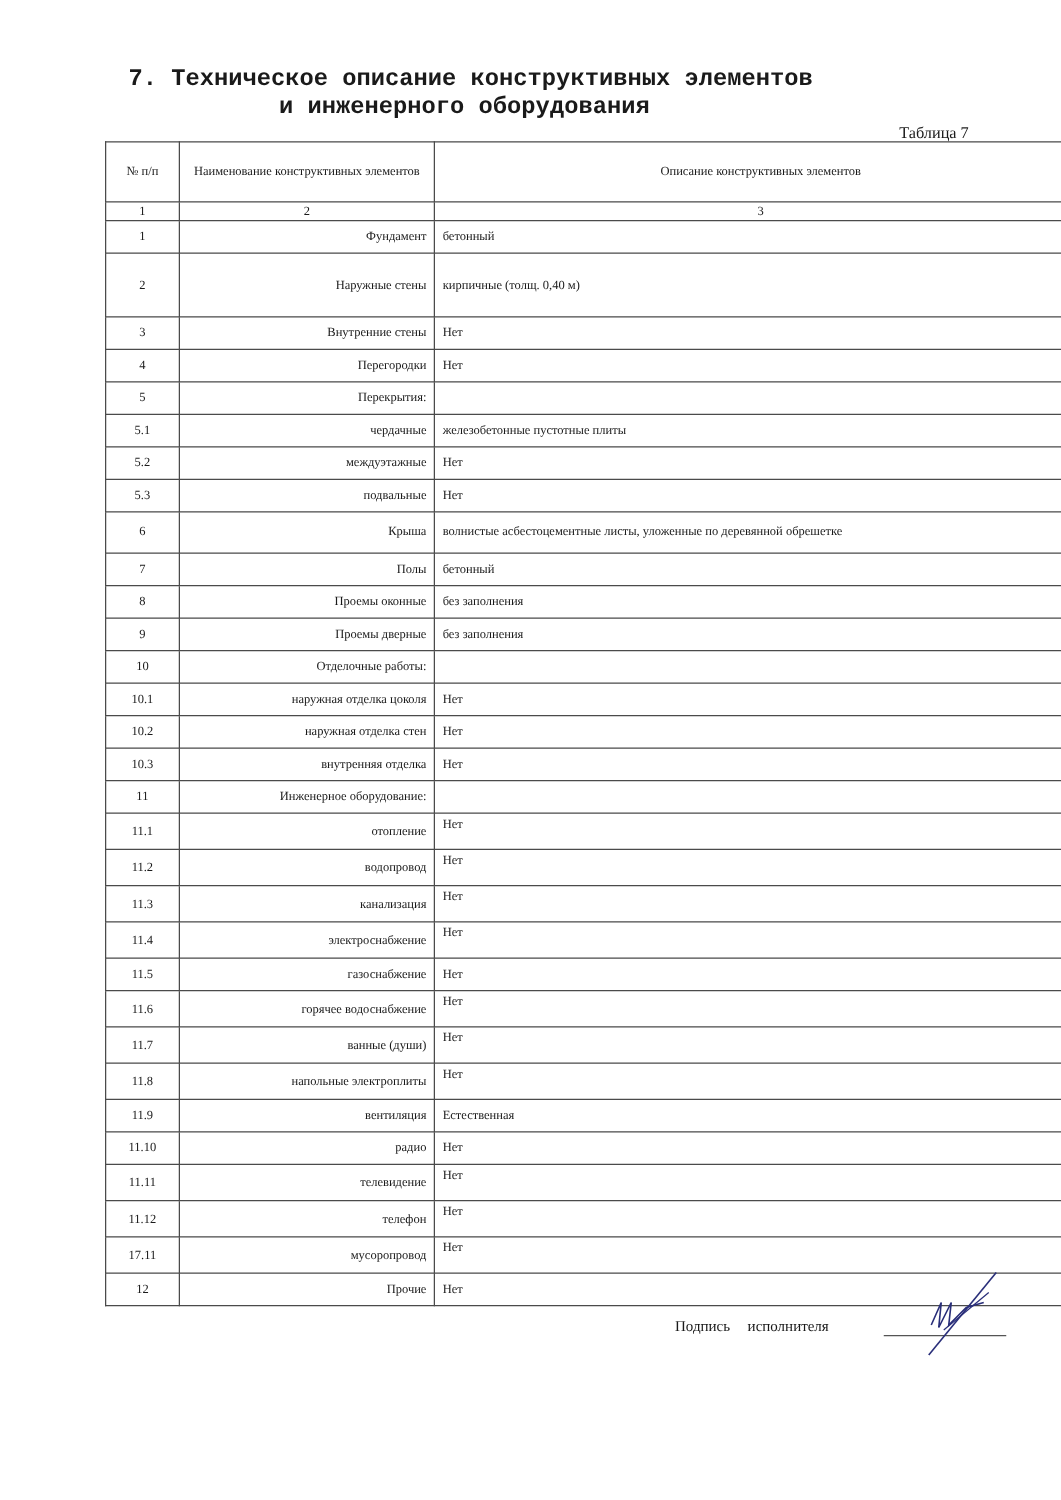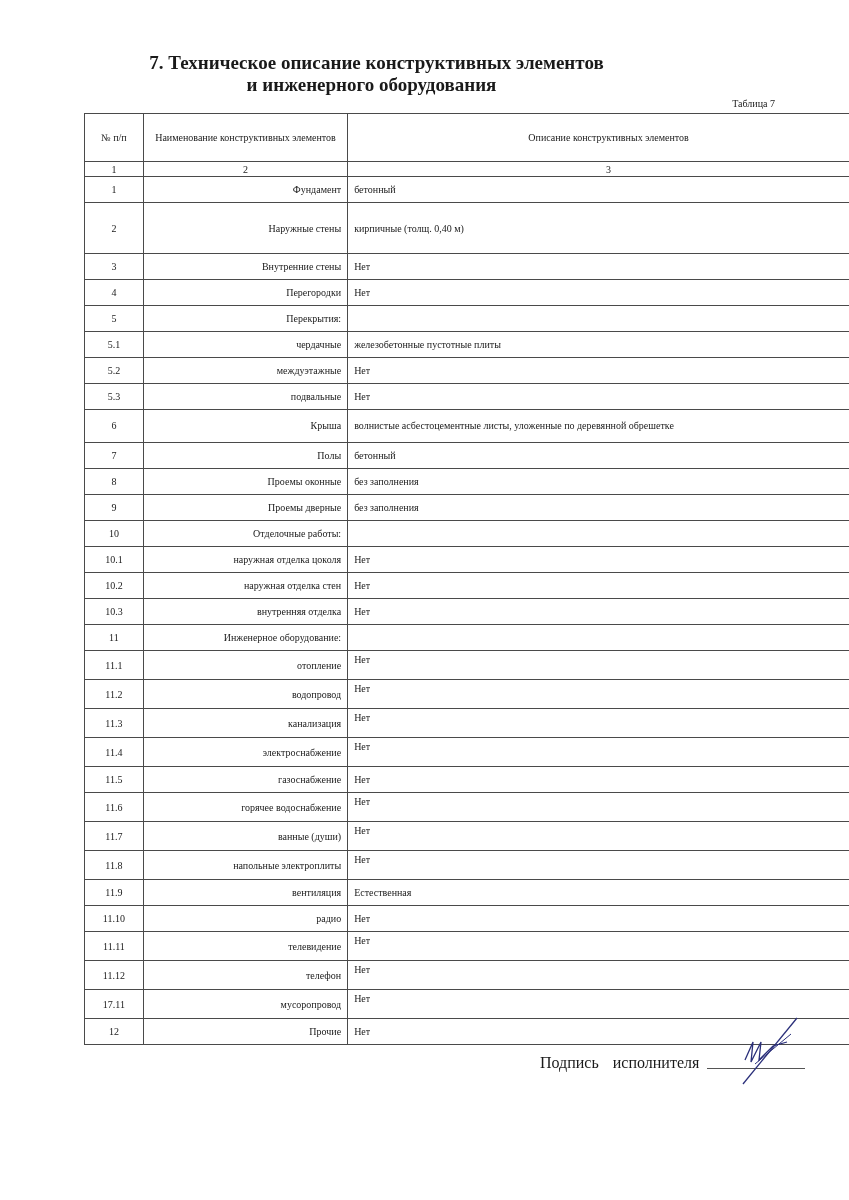--- a/index.html
+++ b/index.html
@@ -2,25 +2,25 @@
 <html><head>
   <meta charset="utf-8">
   <style>
     html, body { margin: 0; padding: 0; background: #ffffff; }
     body {
       width: 849px; height: 1200px; position: relative; overflow: hidden;
       font-family: "Liberation Serif", serif; color: #1a1a1a;
     }
     .title {
       position: absolute; left: 0; width: 753px; top: 52px;
-      text-align: center; font-weight: bold; font-size: 19px; line-height: 22px;
+      text-align: center; font-weight: bold; font-size: 19px; line-height: 22px; font-family: Liberation Mono, monospace;
     }
     .title .l2 { display: block; margin-left: -10px; }
     .table-label {
-      position: absolute; right: 74px; top: 98px; font-size: 10px;
+      position: absolute; right: 74px; top: 98px; font-size: 13px;
     }
     table.main {
       position: absolute; left: 84px; top: 113px; width: 786px;
       border-collapse: collapse; font-size: 10px;
     }
     table.main td, table.main th {
       border: 1px solid #4a4a4a; padding: 0 6px; font-weight: normal;
     }
     col.c1 { width: 53px; }
     col.c2 { width: 184px; }
@@ -28,21 +28,21 @@
     td.num { text-align: center; }
     td.desc { text-align: left; }
     td.name { text-align: right; padding-left: 8px; }
     tr.hdr th { height: 47px; text-align: center; line-height: 15px; }
     tr.idx td { height: 14px; text-align: center; line-height: 13px; }
     tr.r td { height: 25px; }
     tr.tall td { height: 50px; }
     tr.two td { height: 32px; line-height: 14px; }
     tr.raised td.desc { vertical-align: top; padding-top: 3px; }
     .signature {
-      position: absolute; left: 540px; top: 1054px; font-size: 16px;
+      position: absolute; left: 540px; top: 1054px; font-size: 12px;
     }
     .signature .sp { display: inline-block; width: 14px; }
     .sig-line {
       position: absolute; left: 707px; top: 1068px; width: 98px; height: 1px; background: #555;
     }
     .sig-scribble { position: absolute; left: 735px; top: 1012px; }
   </style>
 </head>
 <body>
 

